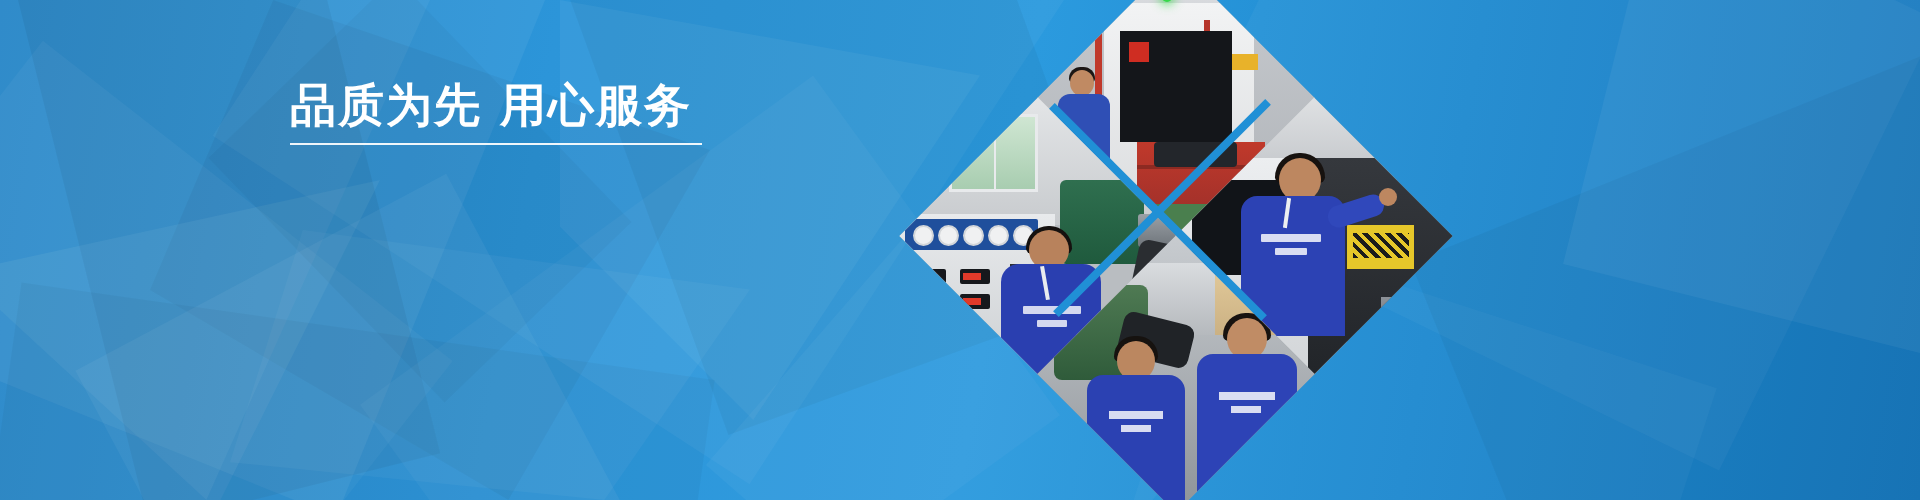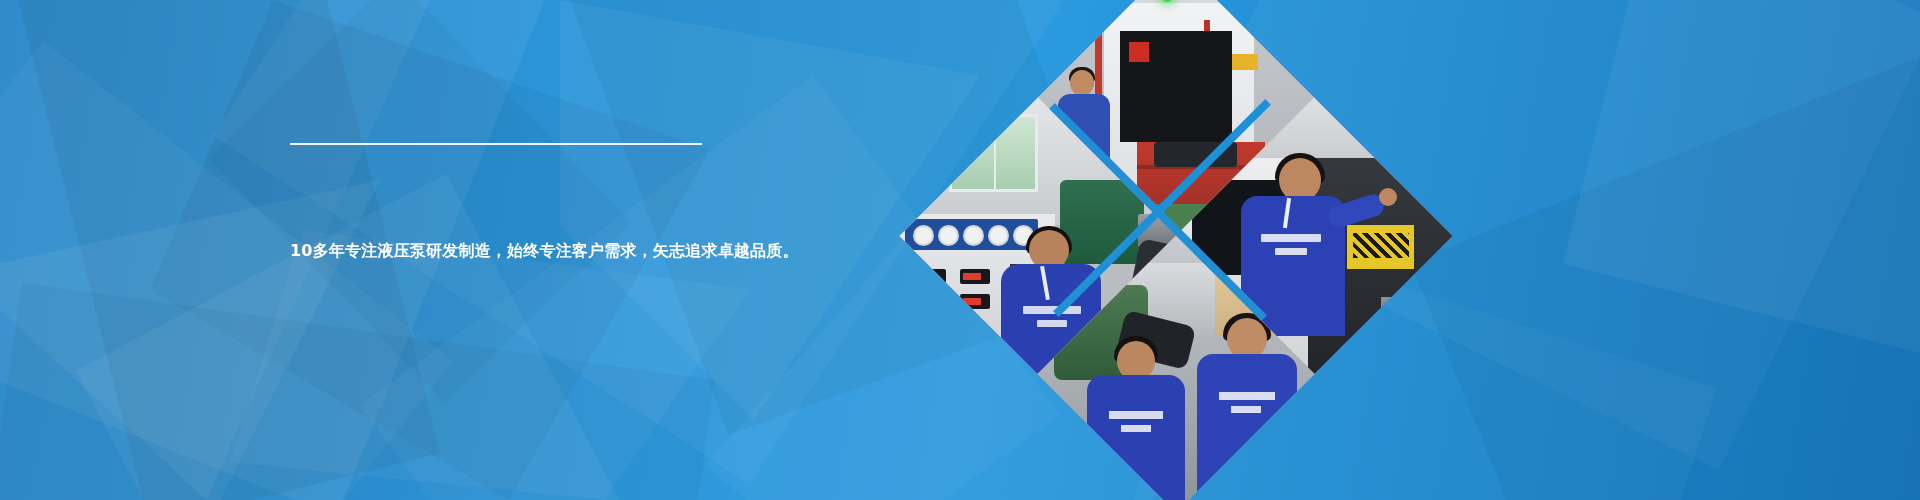--- a/index.html
+++ b/index.html
@@ -263,22 +263,22 @@
     <div class="facet f8"></div>
     <div class="facet f9"></div>
     <div class="facet f10"></div>
     <div class="facet f11"></div>
     <div class="facet f12"></div>
     <div class="facet f13"></div>
     <div class="facet f14"></div>
   </div>
 
   <div class="content">
+    <div class="headline">品质为先  用心服务</div>
     <div class="headline-rule"></div>
-    <div class="tagline-cn">10多年专注液压泵研发制造，始终专注客户需求，矢志追求卓越品质。</div>
   </div>
 
   <div class="collage">
 
     <div class="dia dia-top">
       <div class="inner">
         <div class="photoA">
           <div class="ceiling"></div>
 
           <div class="machine"></div>

